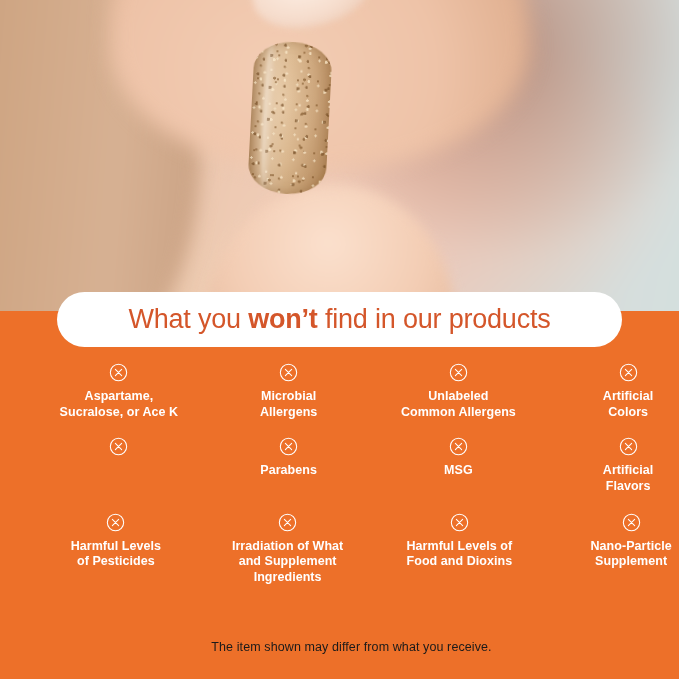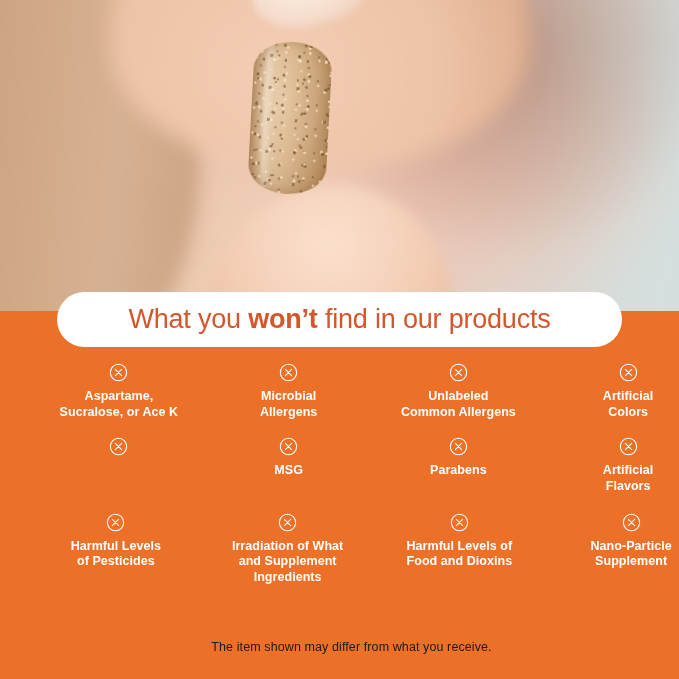--- a/index.html
+++ b/index.html
@@ -301,30 +301,30 @@
             </svg>
         </span>
       </div>
       <div class="cell">
         <span class="x-icon">
           <svg viewBox="0 0 20 20" width="19" height="19">
               <circle cx="10" cy="10" r="8.6" fill="none" stroke="#ffffff" stroke-width="1.1"></circle>
               <path d="M6.7 6.7 L13.3 13.3 M13.3 6.7 L6.7 13.3" stroke="#ffffff" stroke-width="1.1" stroke-linecap="round"></path>
             </svg>
         </span>
+        <div class="cell-label">Parabens</div>
+      </div>
+      <div class="cell">
+        <span class="x-icon">
+          <svg viewBox="0 0 20 20" width="19" height="19">
+              <circle cx="10" cy="10" r="8.6" fill="none" stroke="#ffffff" stroke-width="1.1"></circle>
+              <path d="M6.7 6.7 L13.3 13.3 M13.3 6.7 L6.7 13.3" stroke="#ffffff" stroke-width="1.1" stroke-linecap="round"></path>
+            </svg>
+        </span>
         <div class="cell-label">MSG</div>
-      </div>
-      <div class="cell">
-        <span class="x-icon">
-          <svg viewBox="0 0 20 20" width="19" height="19">
-              <circle cx="10" cy="10" r="8.6" fill="none" stroke="#ffffff" stroke-width="1.1"></circle>
-              <path d="M6.7 6.7 L13.3 13.3 M13.3 6.7 L6.7 13.3" stroke="#ffffff" stroke-width="1.1" stroke-linecap="round"></path>
-            </svg>
-        </span>
-        <div class="cell-label">Parabens</div>
       </div>
       <div class="cell">
         <span class="x-icon">
           <svg viewBox="0 0 20 20" width="19" height="19">
               <circle cx="10" cy="10" r="8.6" fill="none" stroke="#ffffff" stroke-width="1.1"></circle>
               <path d="M6.7 6.7 L13.3 13.3 M13.3 6.7 L6.7 13.3" stroke="#ffffff" stroke-width="1.1" stroke-linecap="round"></path>
             </svg>
         </span>
         <div class="cell-label">Artificial
 Flavors</div>

